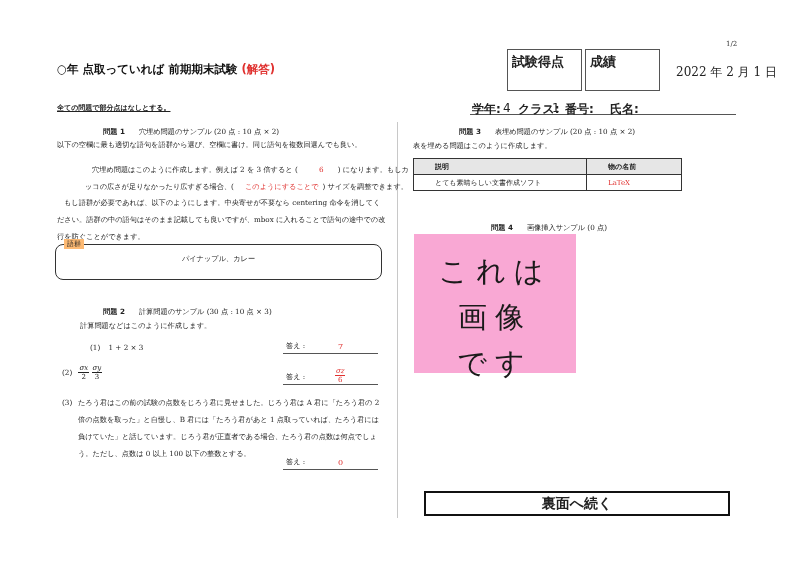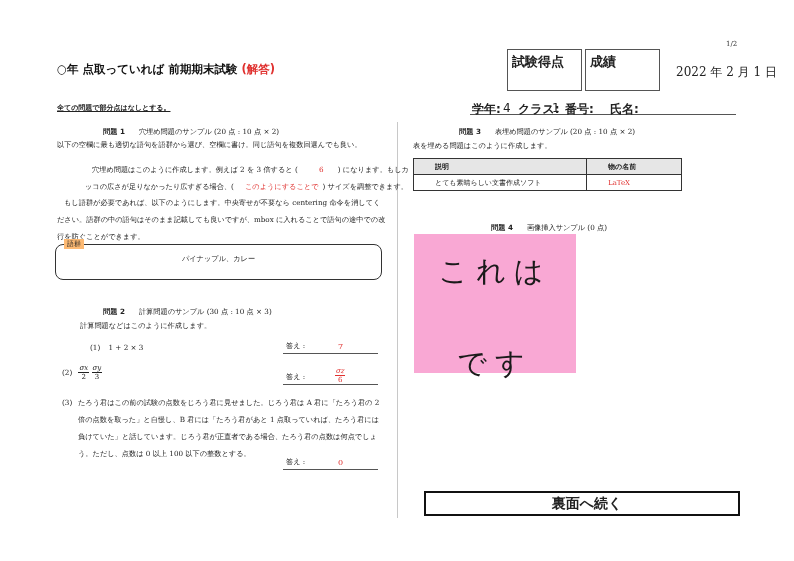--- a/index.html
+++ b/index.html
@@ -49,21 +49,21 @@
   i.v { font-style: italic; }
 
   #tbl { left: 413px; top: 158px; border-collapse: collapse; font-size: 7px; }
   #tbl td, #tbl th { border: 1px solid #333; padding: 2px 21px; height: 11px; text-align: left; }
   #tbl th { background: #e6e6e6; font-weight: bold; }
   #tbl td.fill { color: #e0312f; }
 
   #image-box { left: 414px; top: 234px; width: 162px; height: 139px; background: #f9a8d4; }
   #image-box .line { position: absolute; left: 0; width: 100%; text-align: center; font-size: 29px; letter-spacing: 8px; color: #1a1a1a; font-family: "DejaVu Sans", "Liberation Sans", sans-serif; }
 
-  #continue-box { left: 424px; top: 491px; width: 302px; height: 21px; border: 2px solid #111; text-align: center; font-size: 14px; font-weight: bold; line-height: 21px; font-family: "DejaVu Sans", "Liberation Sans", sans-serif; padding-left: 10px; }
+  #continue-box { left: 424px; top: 491px; width: 302px; height: 21px; border: 2px solid #111; text-align: center; font-size: 14px; font-weight: bold; line-height: 21px; font-family: "DejaVu Sans", "Liberation Sans", sans-serif; }
 </style>
 </head>
 <body>
 
 <div class="abs" id="page-num">1/2</div>
 <div class="abs sans" id="title">
   <span>○年 点取っていれば 前期期末試験</span>
   <span class="ans">(解答)</span>
 </div>
 <div class="abs score-box sans" id="box-exam">
@@ -159,16 +159,17 @@
     <td class="fill">LaTeX</td>
   </tr>
 </tbody>
   </table>
 
 <div class="abs q-head" style="left:413px; top:223px;margin-left:32px;">
   <span class="qn sans">問題 4</span><span>画像挿入サンプル (0 点)</span>
 </div>
 <div class="abs" id="image-box">
   <div class="line" style="top:18px">これは</div>
+  <div class="line" style="top:64px">画像</div>
   <div class="line" style="top:110px">です</div>
 </div>
 
 <div class="abs" id="continue-box">裏面へ続く</div>
 
 </body></html>

